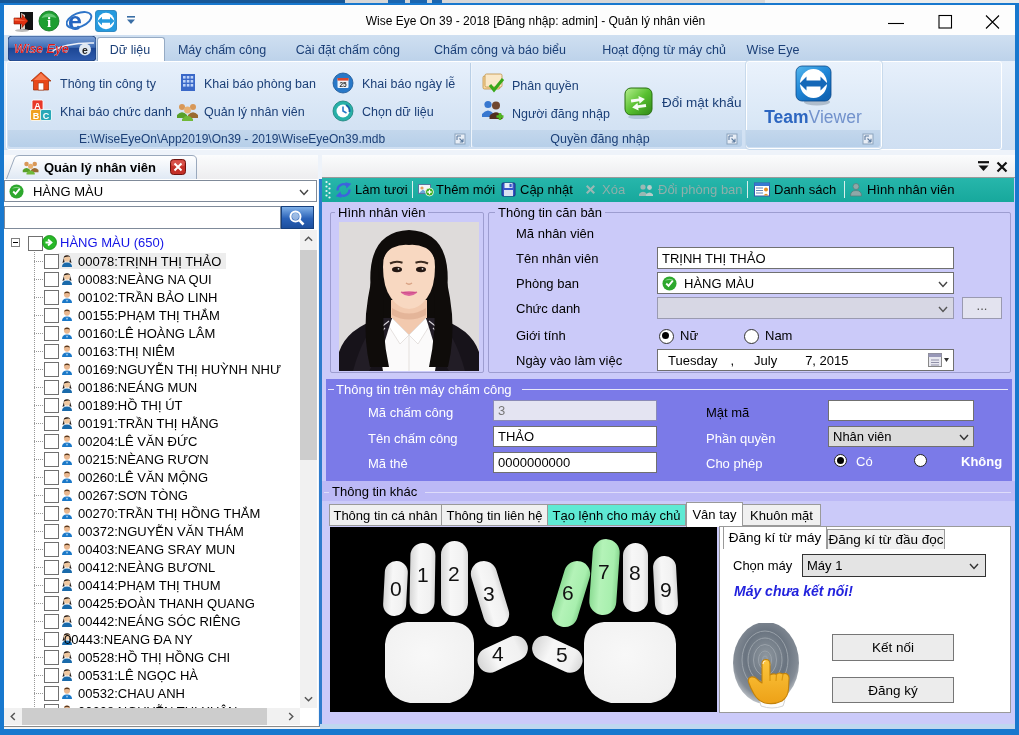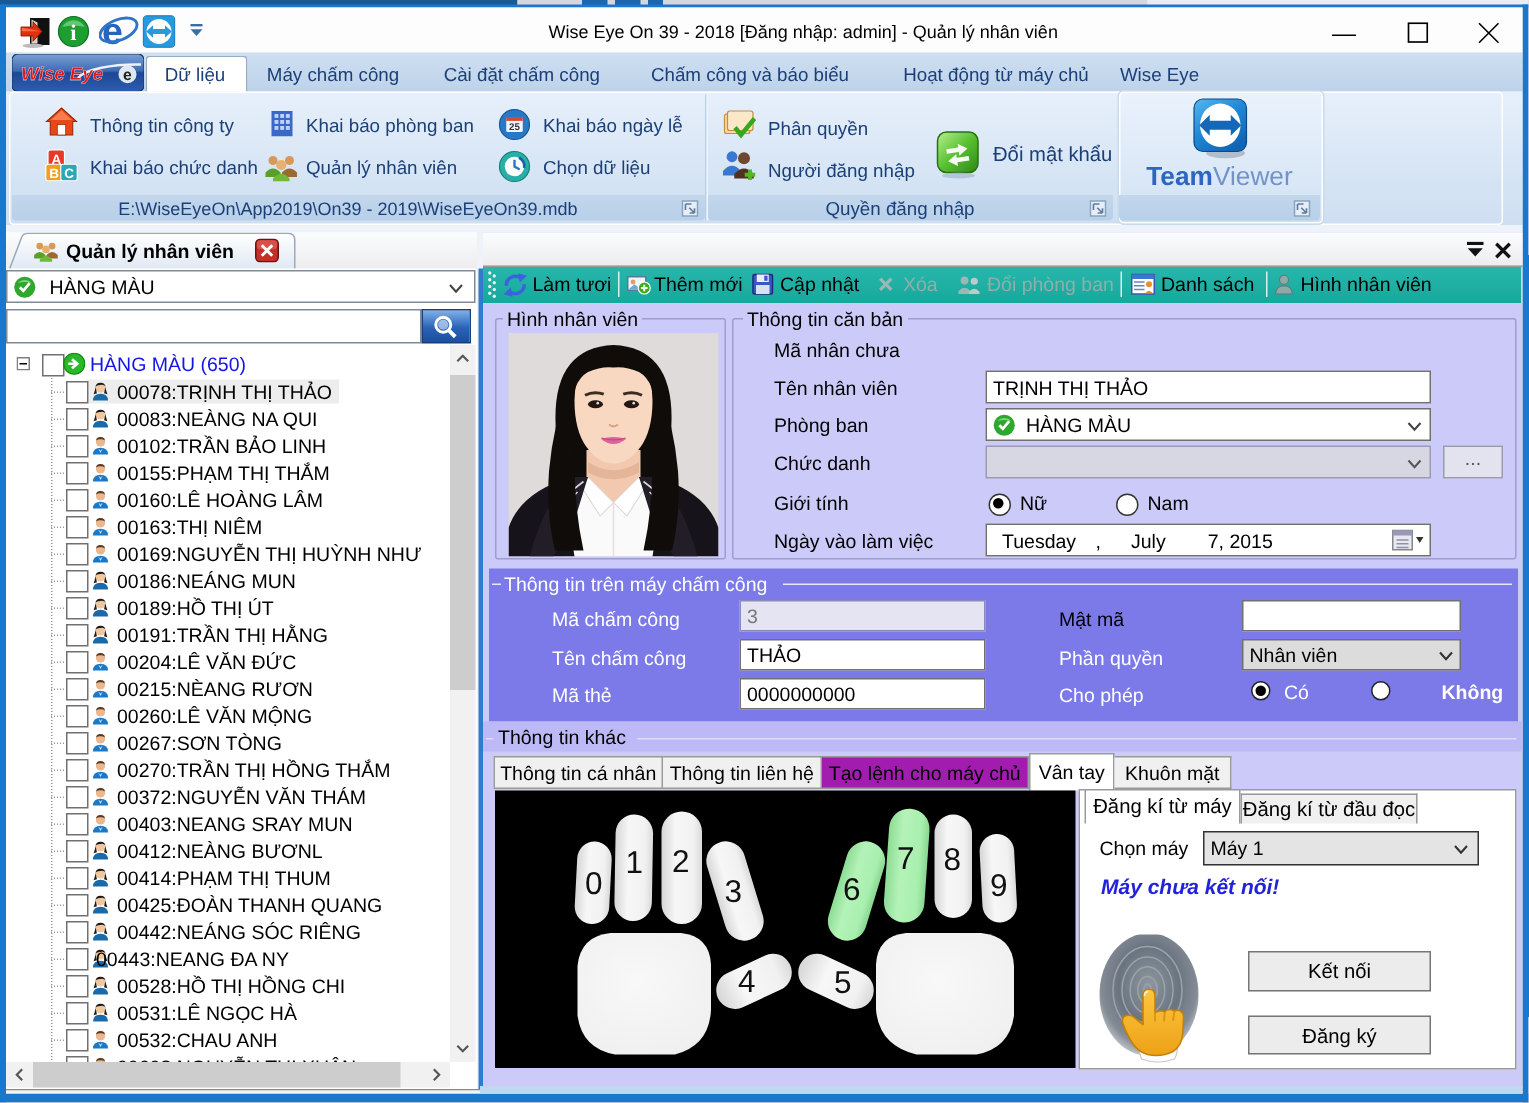--- a/index.html
+++ b/index.html
@@ -697,21 +697,21 @@
 
     <path d="M67 61 Q70 63.5 73 61" stroke="#d9a284" stroke-width="1.3" fill="none"></path>
 
     <path d="M61.5 70.5 Q70 68 78.5 70.5 Q70 77.5 61.5 70.5Z" fill="#dd639c"></path>
     <path d="M62 70 Q70 72.5 78 70" stroke="#c84680" stroke-width="0.8" fill="none"></path>
   </svg>
 
   <fieldset class="ab" style="left:166px;top:50px;width:521px;height:166px;border:1px solid #9d9dd0;border-radius:2px;margin:0;padding:0;">
     <legend style="font:13px 'Liberation Sans';margin-left:6px;padding:0 3px;">Thông tin căn bản</legend>
   </fieldset>
-  <div class="lbl" style="left:194px;top:71px;">Mã nhân chưa</div>
+  <div class="lbl" style="left:194px;top:71px;">Mã nhân viên</div>
   <div class="lbl" style="left:194px;top:96px;">Tên nhân viên</div>
   <div class="lbl" style="left:194px;top:121px;">Phòng ban</div>
   <div class="lbl" style="left:194px;top:146px;">Chức danh</div>
   <div class="lbl" style="left:194px;top:173px;">Giới tính</div>
   <div class="lbl" style="left:194px;top:198px;">Ngày vào làm việc</div>
   <div class="tb" style="left:335px;top:92px;width:297px;height:22px;">TRỊNH THỊ THẢO</div>
   <div class="tb" style="left:335px;top:117px;width:297px;height:22px;">
     <svg style="margin-right:7px" width="15" height="15" viewBox="0 0 16 16">
       <circle cx="8" cy="8" r="7.5" fill="#2da82d"></circle>
       <path d="M3 5 A7 7 0 0 1 13 5 A9 4 0 0 0 3 5Z" fill="#8cd88c" opacity="0.9"></path>
@@ -777,21 +777,21 @@
 
   <div class="ab" style="left:0;top:326px;width:693px;height:20px;background:#bcb9f6;">
     <div class="lbl" style="left:10px;top:3px;">Thông tin khác</div>
     <div class="ab" style="left:2px;top:11px;width:5px;height:1px;background:#dedcfa;"></div>
     <div class="ab" style="left:103px;top:11px;width:586px;height:1px;background:#dedcfa;"></div>
   </div>
 
   <div class="ab" style="left:0;top:347px;width:657px;height:24px;">
     <div class="ab" style="left:7px;top:2px;width:113px;height:22px;background:#f0f0f0;border:1px solid #9a9a9a;box-sizing:border-box;text-align:center;font:13px 'Liberation Sans';padding-top:3px;">Thông tin cá nhân</div>
     <div class="ab" style="left:120px;top:2px;width:106px;height:22px;background:#f0f0f0;border:1px solid #9a9a9a;border-left:none;box-sizing:border-box;text-align:center;font:13px 'Liberation Sans';padding-top:3px;">Thông tin liên hệ</div>
-    <div class="ab" style="left:226px;top:2px;width:138px;height:22px;background:#a21caf;border:1px solid #9a9a9a;border-left:none;box-sizing:border-box;text-align:center;font:13px 'Liberation Sans';padding-top:3px;">Tạo lệnh cho máy chủ</div>
+    <div class="ab" style="left:226px;top:2px;width:138px;height:22px;background:#5eead4;border:1px solid #9a9a9a;border-left:none;box-sizing:border-box;text-align:center;font:13px 'Liberation Sans';padding-top:3px;">Tạo lệnh cho máy chủ</div>
     <div class="ab" style="left:364px;top:0;width:57px;height:25px;background:#fff;border:1px solid #9a9a9a;border-bottom:none;box-sizing:border-box;text-align:center;font:13px 'Liberation Sans';padding-top:4px;">Vân tay</div>
     <div class="ab" style="left:421px;top:2px;width:78px;height:22px;background:#f0f0f0;border:1px solid #9a9a9a;border-left:none;box-sizing:border-box;text-align:center;font:13px 'Liberation Sans';padding-top:3px;">Khuôn mặt</div>
   </div>
 
   <div class="ab" id="hands" style="left:8px;top:372px;width:387px;height:185px;background:#000;">
     <svg width="387" height="185" viewBox="0 0 387 185">
       <defs>
         <linearGradient id="fing" x1="0" y1="0" x2="1" y2="0">
           <stop offset="0" stop-color="#d6d6d6"></stop>
             <stop offset="0.35" stop-color="#f7f7f7"></stop>

